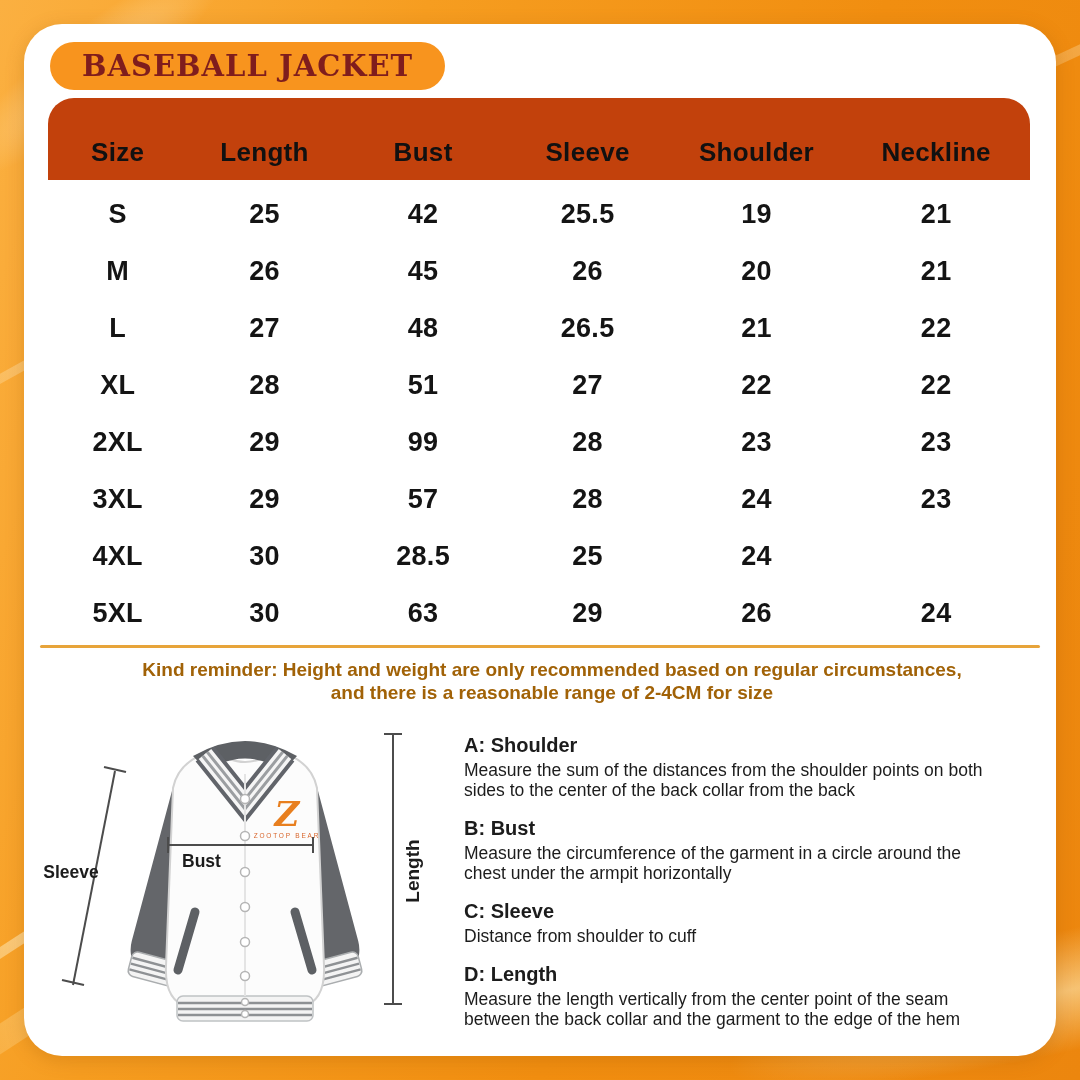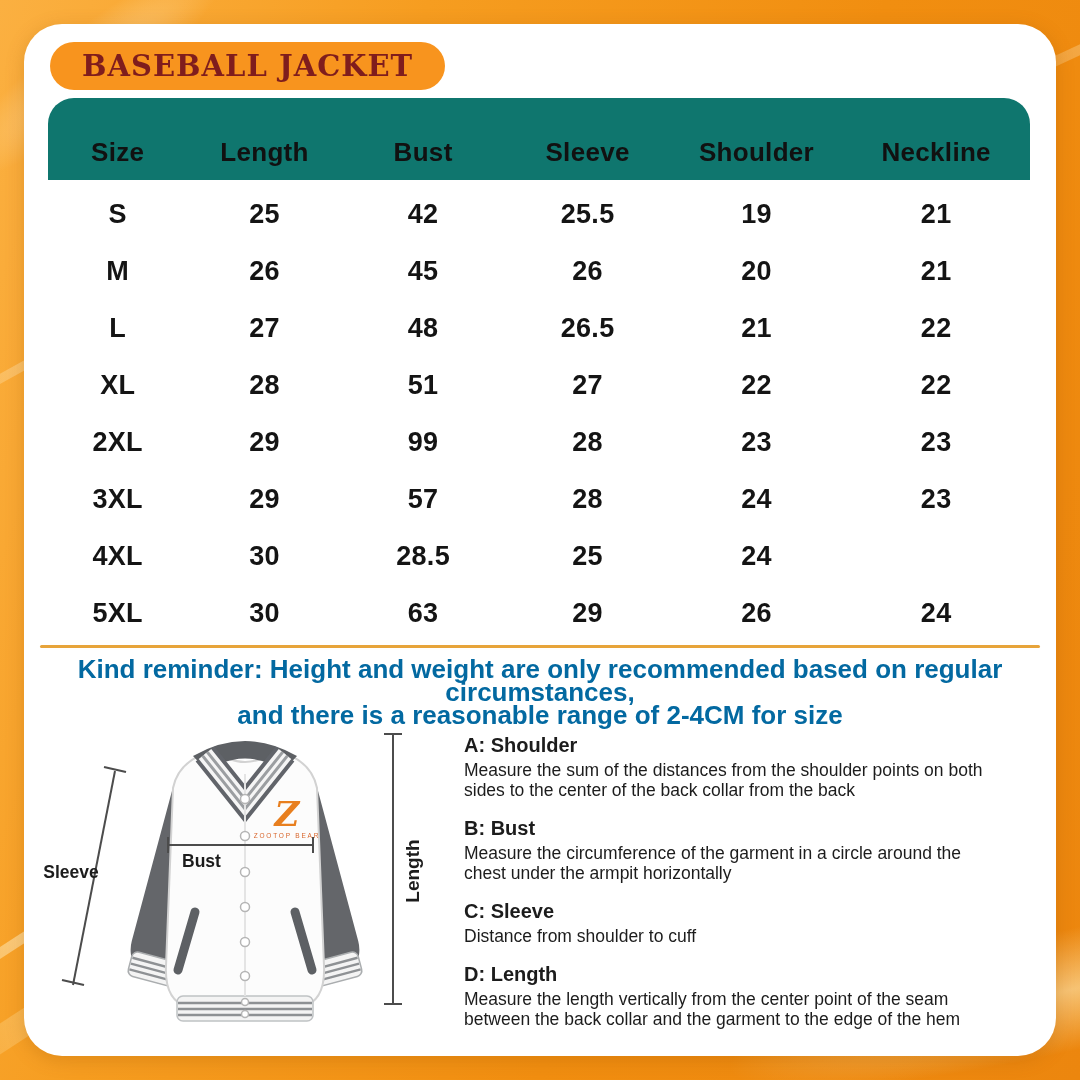--- a/index.html
+++ b/index.html
@@ -27,32 +27,32 @@
     box-shadow:0 4px 18px rgba(150,80,0,.25);
   }
   .title-pill{
     position:absolute;left:26px;top:18px;height:48px;border-radius:26px;
     background:#f8941e;color:#7f1d1d;display:flex;align-items:center;
     padding:0 32px;font-family:"DejaVu Serif",serif;font-weight:bold;
     font-size:29px;letter-spacing:1px;white-space:nowrap;
   }
   .size-table{position:absolute;left:24px;top:74px;width:982px;}
   .thead{
-    height:82px;background:#0f766e;border-radius:26px 26px 0 0;
+    height:82px;background:#c2410c;border-radius:26px 26px 0 0;
     display:grid;grid-template-columns:14.2% 15.7% 16.6% 16.9% 17.5% 19.1%;
     align-items:end;padding-bottom:12px;box-sizing:border-box;
   }
   .thead .cell{text-align:center;font-weight:bold;font-size:26px;color:#111111;letter-spacing:.3px;}
   .tbody{padding-top:6px;}
   .trow{display:grid;grid-template-columns:14.2% 15.7% 16.6% 16.9% 17.5% 19.1%;height:57px;align-items:center;}
   .trow .cell{text-align:center;font-size:27px;font-weight:600;color:#141414;letter-spacing:.3px;}
   .divider{position:absolute;left:16px;top:621px;width:1000px;height:3px;background:#e7a43a;border-radius:2px;}
   .reminder{
-    position:absolute;top:634px;left:0;width:100%;text-align:center;
-    font-size:26px;font-weight:bold;color:#0369a1;line-height:23px;
+    position:absolute;top:634px;left:12px;width:100%;text-align:center;
+    font-size:19px;font-weight:bold;color:#a16207;line-height:23px;
   }
   .reminder span{display:block;}
   .diagram{position:absolute;left:1px;top:690px;width:420px;height:336px;}
   .mlabel{font-family:"Liberation Sans",sans-serif;font-weight:bold;fill:#1c1c1c;}
   .guide{position:absolute;left:440px;top:710px;width:540px;color:#1c1c1c;}
   .guide .gh{font-size:20px;font-weight:bold;margin:0 0 3px 0;}
   .guide .gb{font-size:17.5px;line-height:20px;margin:0 0 17px 0;font-weight:normal;}
 </style>
 </head>
 <body>

